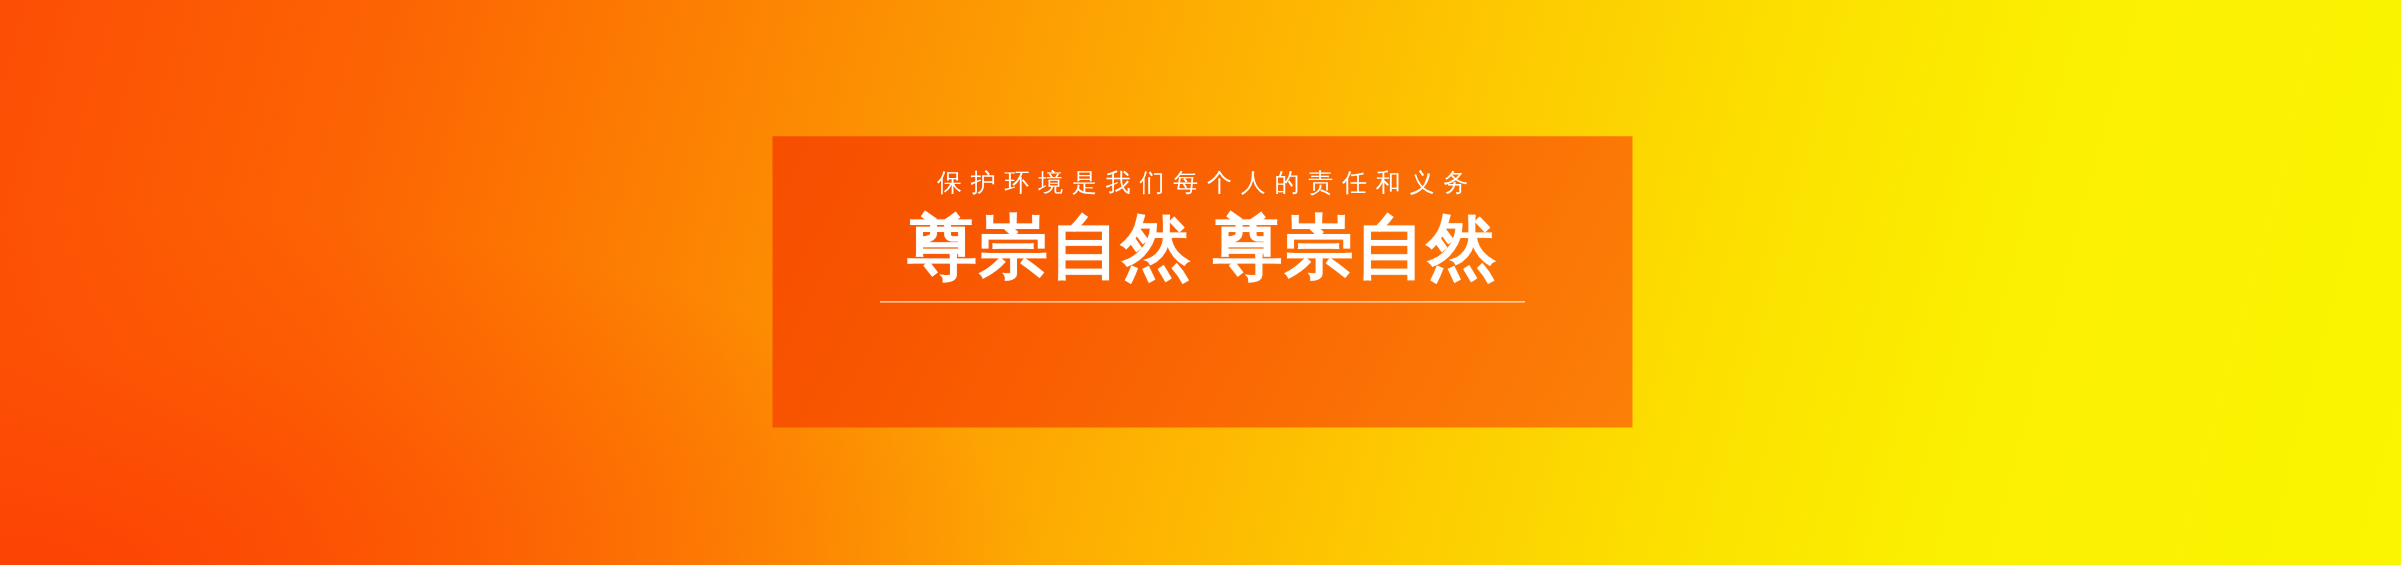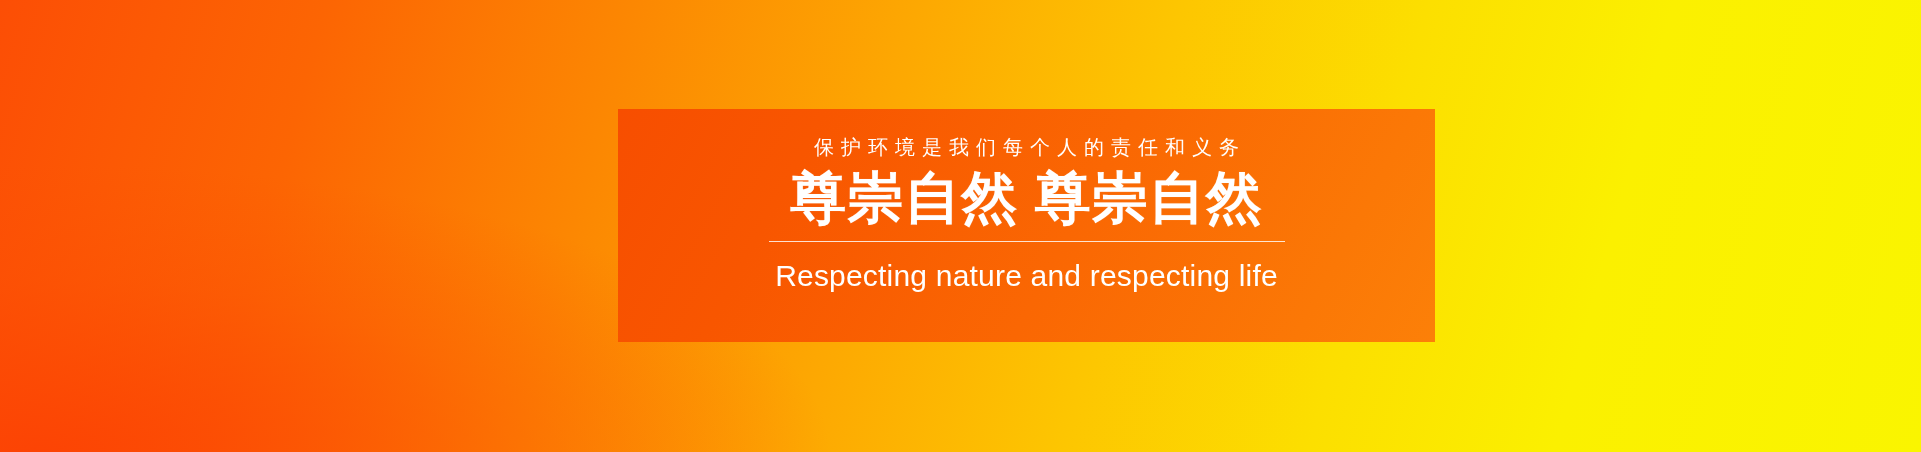--- a/index.html
+++ b/index.html
@@ -41,21 +41,21 @@
                 rgba(252, 64, 4, 0.85) 0%,
                 rgba(252, 74, 5, 0.35) 45%,
                 rgba(252, 90, 5, 0) 75%);
   }
 
   
   #panel {
     position: absolute;
     left: 618px;
     top: 109px;
-    width: 817px;
+    width: 688px;
     height: 233px;
     z-index: 3;
     background-image: linear-gradient(118deg,
         #F74E00 0%,
         #F85600 22%,
         #FA6703 55%,
         #FB7806 85%,
         #FC8008 100%);
   }
 
@@ -122,18 +122,17 @@
     <div id="panel-inner">
 
       <div class="eyebrow">保护环境是我们每个人的责任和义务</div>
 
       <div class="headline">尊崇自然 尊崇自然</div>
 
       <div class="divider-wrap">
         <div class="divider"></div>
       </div>
 
-      <div class="subtitle">Respecting nature and respecting life</div>
 
     </div>
   </div>
 
 </div>
 
 </body></html>

